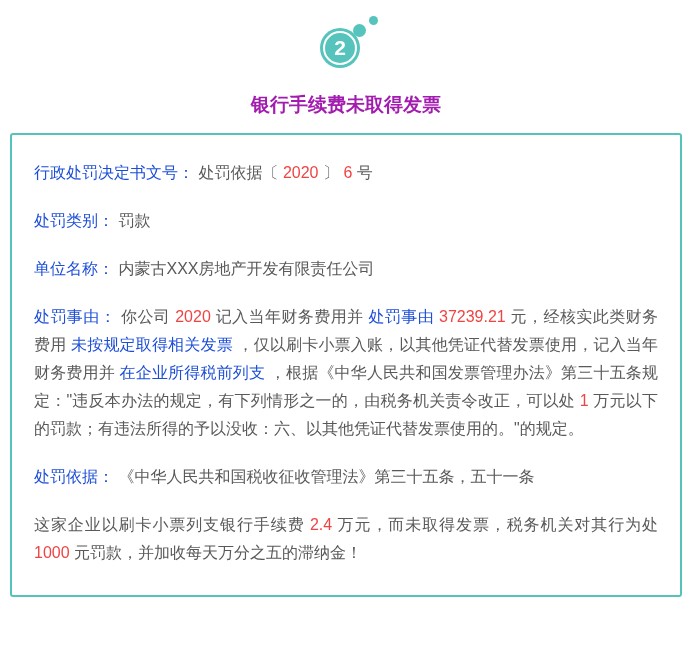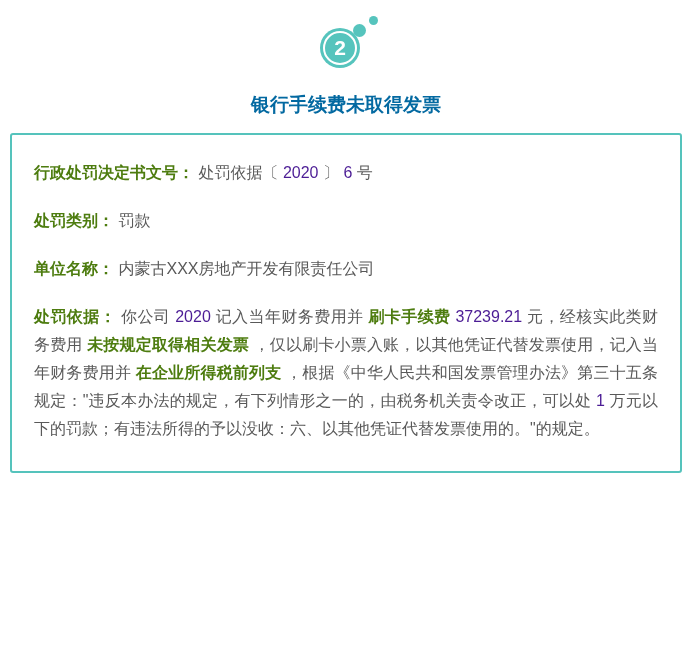--- a/index.html
+++ b/index.html
@@ -51,42 +51,42 @@
     border-radius: 50%;
     background: #56c4bd;
   }
   .dot-md { left: 41px; top: 6px;  width: 13px; height: 13px; }
   .dot-sm { left: 57px; top: -2px; width: 9px;  height: 9px;  }
 
   
   .title {
     margin: 16px 0 16px;
     text-align: center;
-    color: #0369a1;
+    color: #a21caf;
     font-size: 19px;
     font-weight: bold;
     line-height: 25px;
   }
   .title-line { display: block; }
 
   
   .card {
     margin: 16px 10px 3px;
     border: 2px solid #55c3bc;
     border-radius: 3px;
     background: #ffffff;
     padding: 4px 22px 8px;
     font-size: 16px;
     line-height: 28px;
     color: #595959;
     text-align: justify;
   }
   .card p { margin: 20px 0; }
-  .b   { font-weight: bold; color: #4d7c0f; }
-  .num { color: #4c1d95; }
+  .b   { font-weight: normal; color: #1d4ed8; }
+  .num { color: #ef4444; }
 </style>
 </head>
 <body>
 
 <div class="page">
 
   <div class="badge">
     <div class="badge-circle">
       <div class="badge-ring"></div>
       <span class="badge-num">2</span>
@@ -114,32 +114,43 @@
       <span class="b">处罚类别：</span>
       <span>罚款</span>
     </p>
 
     <p>
       <span class="b">单位名称：</span>
       <span>内蒙古XXX房地产开发有限责任公司</span>
     </p>
 
     <p>
-      <span class="b">处罚依据：</span>
+      <span class="b">处罚事由：</span>
       <span>你公司</span>
       <span class="num">2020</span>
       <span>记入当年财务费用并</span>
-      <span class="b">刷卡手续费</span>
+      <span class="b">处罚事由</span>
       <span class="num">37239.21</span>
       <span>元，经核实此类财务费用</span>
       <span class="b">未按规定取得相关发票</span>
       <span>，仅以刷卡小票入账，以其他凭证代替发票使用，记入当年财务费用并</span>
       <span class="b">在企业所得税前列支</span>
       <span>，根据《中华人民共和国发票管理办法》第三十五条规定："违反本办法的规定，有下列情形之一的，由税务机关责令改正，可以处</span>
       <span class="num">1</span>
       <span>万元以下的罚款；有违法所得的予以没收：六、以其他凭证代替发票使用的。"的规定。</span>
     </p>
 
+    <p>
+      <span class="b">处罚依据：</span>
+      <span>《中华人民共和国税收征收管理法》第三十五条，五十一条</span>
+    </p>
 
 
+    <p>
+      <span>这家企业以刷卡小票列支银行手续费</span>
+      <span class="num">2.4</span>
+      <span>万元，而未取得发票，税务机关对其行为处</span>
+      <span class="num">1000</span>
+      <span>元罚款，并加收每天万分之五的滞纳金！</span>
+    </p>
 
   </div>
 </div>
 
 </body></html>

